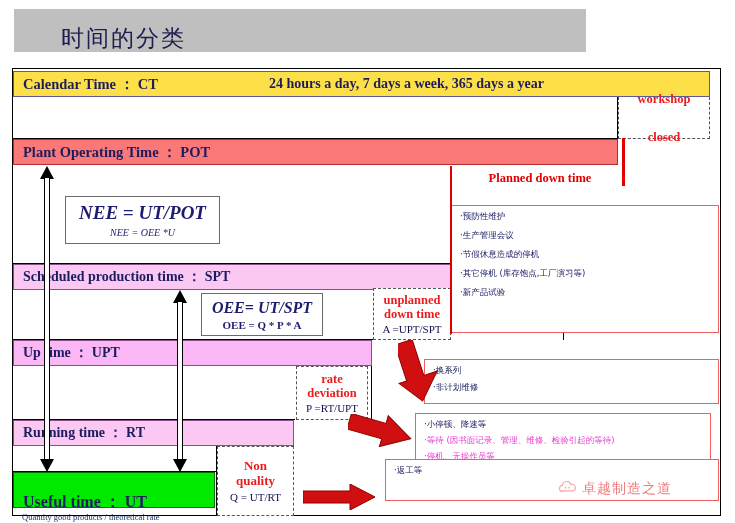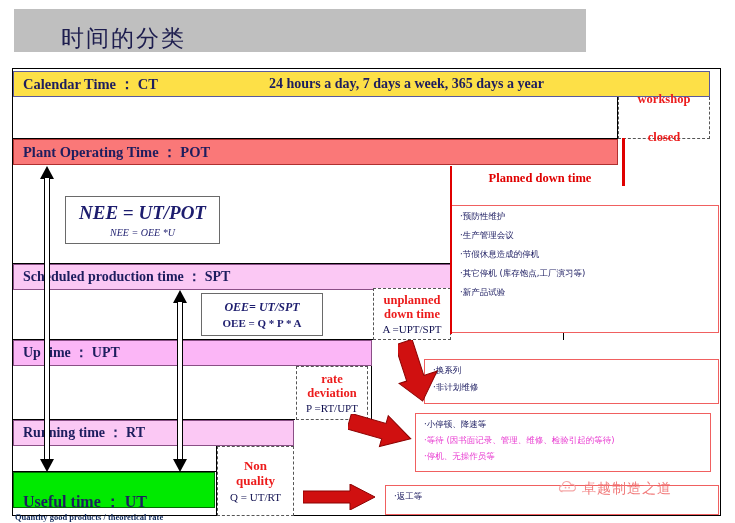--- a/index.html
+++ b/index.html
@@ -64,21 +64,21 @@
 
   #bar-rt{ left:13px; top:420px; width:281px; height:26px; background:#fbc8f4; border-color:#8a4f86; }
   #bar-rt .lbl{ font-size:14px; margin-left:9px; }
 
   #bar-ut{
     left:13px; top:472px; width:202px; height:36px; background:#00ea00;
     border:1px solid #006e00; flex-direction:column; align-items:flex-start;
     justify-content:center;
   }
   #bar-ut .lbl{ font-size:16px; margin-left:9px; line-height:1.05;margin-top:36px; }
-  #bar-ut .sub{ margin-left:1px; margin-top:1px; font-style:normal;font-weight:bold; }
+  #bar-ut .sub{ margin-left:8px; margin-top:1px; font-style:normal; }
 
   
   .vline{ position:absolute; width:1px; background:#000; }
   .vdiv{ position:absolute; background:#000; }
 
   
   .arrowcol{ position:absolute; }
   .arrowcol .shaft{
     position:absolute; left:50%; transform:translateX(-50%);
     width:4px; background:#fff;
@@ -103,21 +103,21 @@
     color:#1d1d6e; white-space:nowrap;
   }
   .formula .f2{
     font-family:"Liberation Serif", serif; font-style:italic;
     color:#1d1d6e; white-space:nowrap;
   }
   #f-nee{ left:65px; top:196px; width:155px; height:48px; }
   #f-nee .f1{ font-size:19px; }
   #f-nee .f2{ font-size:10px; margin-top:3px; }
   #f-oee{ left:201px; top:293px; width:122px; height:43px; }
-  #f-oee .f1{ font-size:12px; }
+  #f-oee .f1{ font-size:16px; }
   #f-oee .f2{ font-size:11px; font-style:normal; font-weight:bold; margin-top:2px; }
 
   
   .dashbox{
     position:absolute; box-sizing:border-box;
     border:1px dashed #555555; background:#ffffff;
     display:flex; flex-direction:column; align-items:center; justify-content:center;
   }
   .dashbox .dt{
     font-weight:bold; color:#ec1c1c; text-align:center; line-height:1.12;
@@ -158,21 +158,21 @@
     font-family:"DejaVu Sans", sans-serif; font-size:8.5px;
     color:#1b1b60; line-height:1.05; white-space:nowrap;
   }
   #rb-planned{ left:451px; top:205px; width:268px; height:128px; }
   #rb-planned .li{ margin-bottom:10px; }
   #rb-unplanned{ left:424px; top:359px; width:295px; height:45px; }
   #rb-unplanned .li{ margin-bottom:8px; }
   #rb-speed{ left:415px; top:413px; width:296px; height:59px; }
   #rb-speed .li{ margin-bottom:7px; }
   #rb-speed .li.magenta{ color:#e83ad0; }
-  #rb-rework{ left:385px; top:485px; width:334px; height:30px; }
+  #rb-rework{ left:385px; top:459px; width:334px; height:42px; }
   #rb-rework .li{ margin-bottom:0; }
 
   
   .redtick{ position:absolute; background:#e00000; }
 
   
   .redarrow{ position:absolute; }
 
   
   .watermark{

